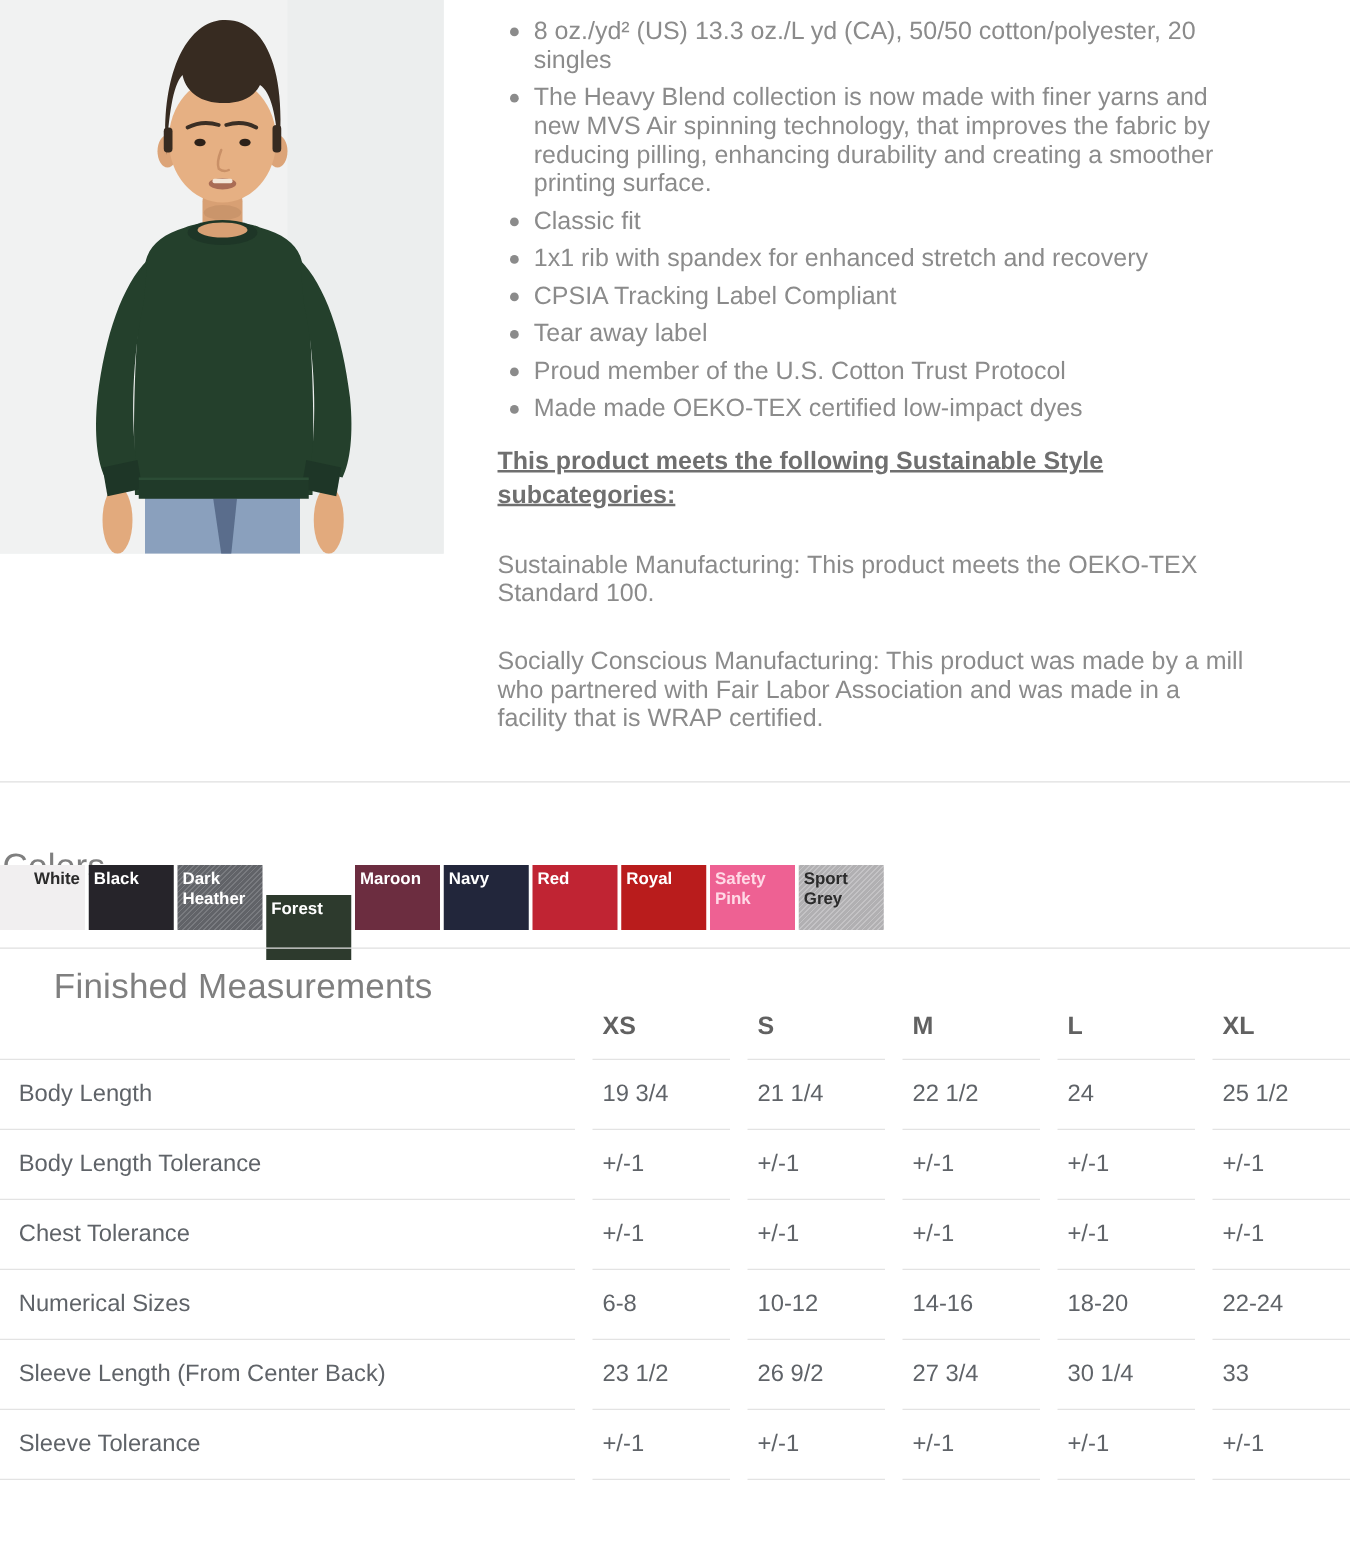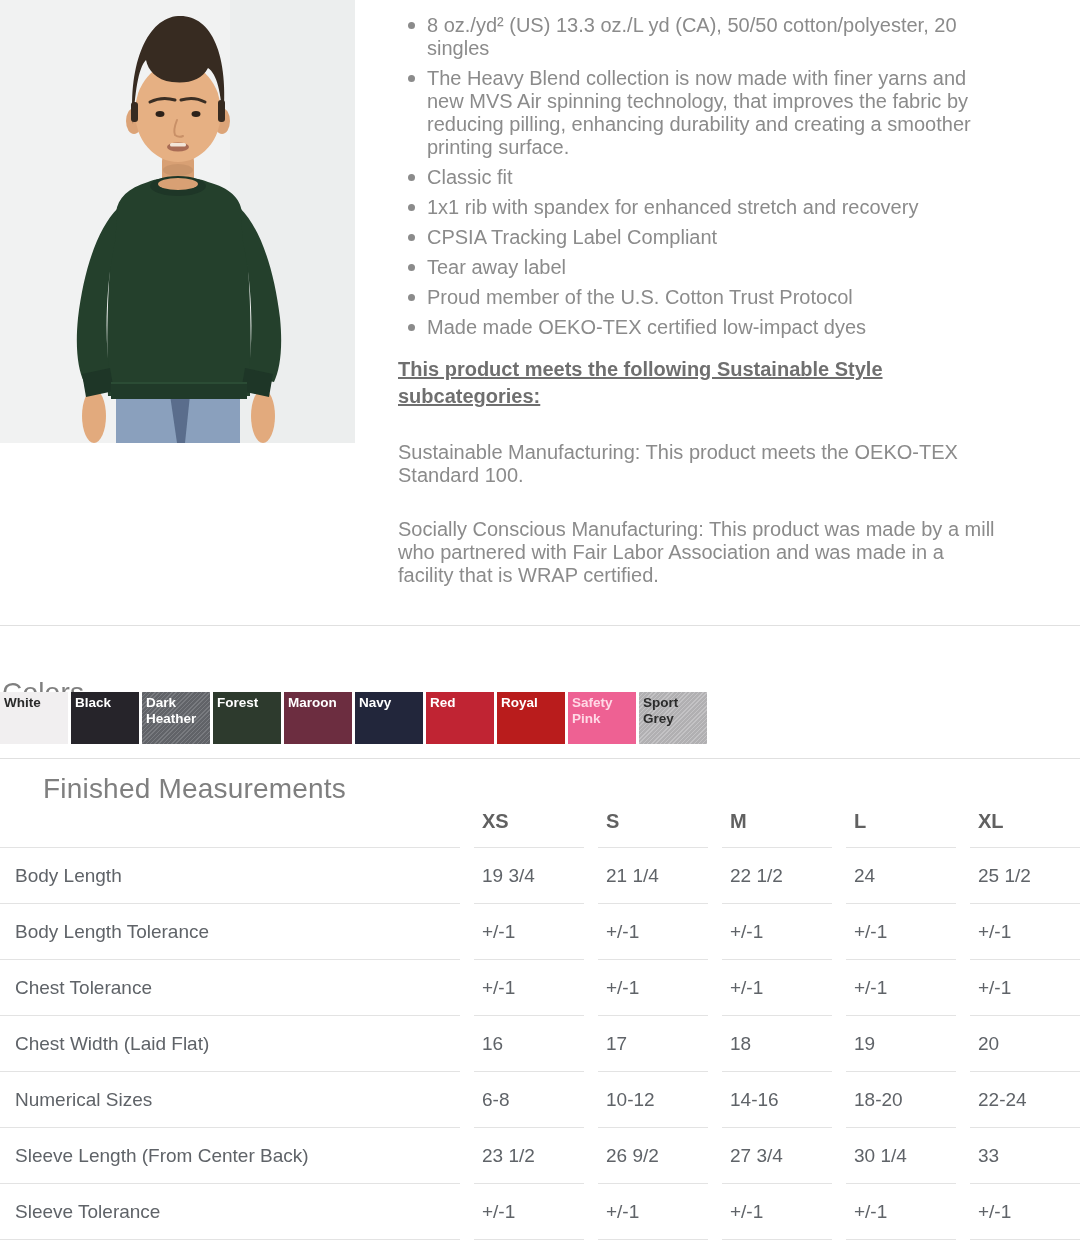--- a/index.html
+++ b/index.html
@@ -142,24 +142,24 @@
     <div class="sustain-heading">This product meets the following Sustainable Style subcategories:</div>
     <div class="sustain-paras">
         <p>Sustainable Manufacturing: This product meets the OEKO-TEX Standard 100.</p>
         <p>Socially Conscious Manufacturing: This product was made by a mill who partnered with Fair Labor Association and was made in a facility that is WRAP certified.</p>
       </div>
   </div>
 
   <div class="divider divider-colors"></div>
   <h2 class="section-title colors-title">Colors</h2>
   <div class="swatch-row">
-      <div class="swatch" style="background-color: rgb(241, 239, 240); color: rgb(43, 43, 43);">White</div>
+      <div class="swatch" style="background-color: rgb(241, 239, 240); color: rgb(43, 43, 43); text-align: right;">White</div>
       <div class="swatch" style="background-color: rgb(38, 36, 42); color: rgb(255, 255, 255);">Black</div>
       <div class="swatch heather" style="background-color: rgb(103, 105, 110); color: rgb(255, 255, 255);">Dark Heather</div>
-      <div class="swatch" style="background-color: rgb(45, 58, 45); color: rgb(255, 255, 255);">Forest</div>
+      <div class="swatch" style="background-color: rgb(45, 58, 45); color: rgb(255, 255, 255); margin-top: 24px;">Forest</div>
       <div class="swatch" style="background-color: rgb(108, 45, 64); color: rgb(255, 255, 255);">Maroon</div>
       <div class="swatch" style="background-color: rgb(34, 38, 59); color: rgb(255, 255, 255);">Navy</div>
       <div class="swatch" style="background-color: rgb(192, 36, 51); color: rgb(255, 255, 255);">Red</div>
       <div class="swatch" style="background-color: #b91c1c; color: rgb(255, 255, 255);">Royal</div>
       <div class="swatch" style="background-color: rgb(238, 97, 147); color: rgb(255, 217, 230);">Safety Pink</div>
       <div class="swatch heather" style="background-color: rgb(188, 187, 189); color: rgb(43, 43, 43);">Sport Grey</div>
     </div>
 
   <div class="divider divider-measurements"></div>
   <h2 class="section-title fm-title">Finished Measurements</h2>
@@ -203,28 +203,20 @@
           </tr>
           <tr>
             <td class="label-col">Chest Tolerance</td>
             <td>+/-1</td>
             <td>+/-1</td>
             <td>+/-1</td>
             <td>+/-1</td>
             <td>+/-1</td>
           </tr>
           <tr>
-            <td class="label-col">Chest Width (Laid Flat)</td>
-            <td>16</td>
-            <td>17</td>
-            <td>18</td>
-            <td>19</td>
-            <td>20</td>
-          </tr>
-          <tr>
             <td class="label-col">Numerical Sizes</td>
             <td>6-8</td>
             <td>10-12</td>
             <td>14-16</td>
             <td>18-20</td>
             <td>22-24</td>
           </tr>
           <tr>
             <td class="label-col">Sleeve Length (From Center Back)</td>
             <td>23 1/2</td>

